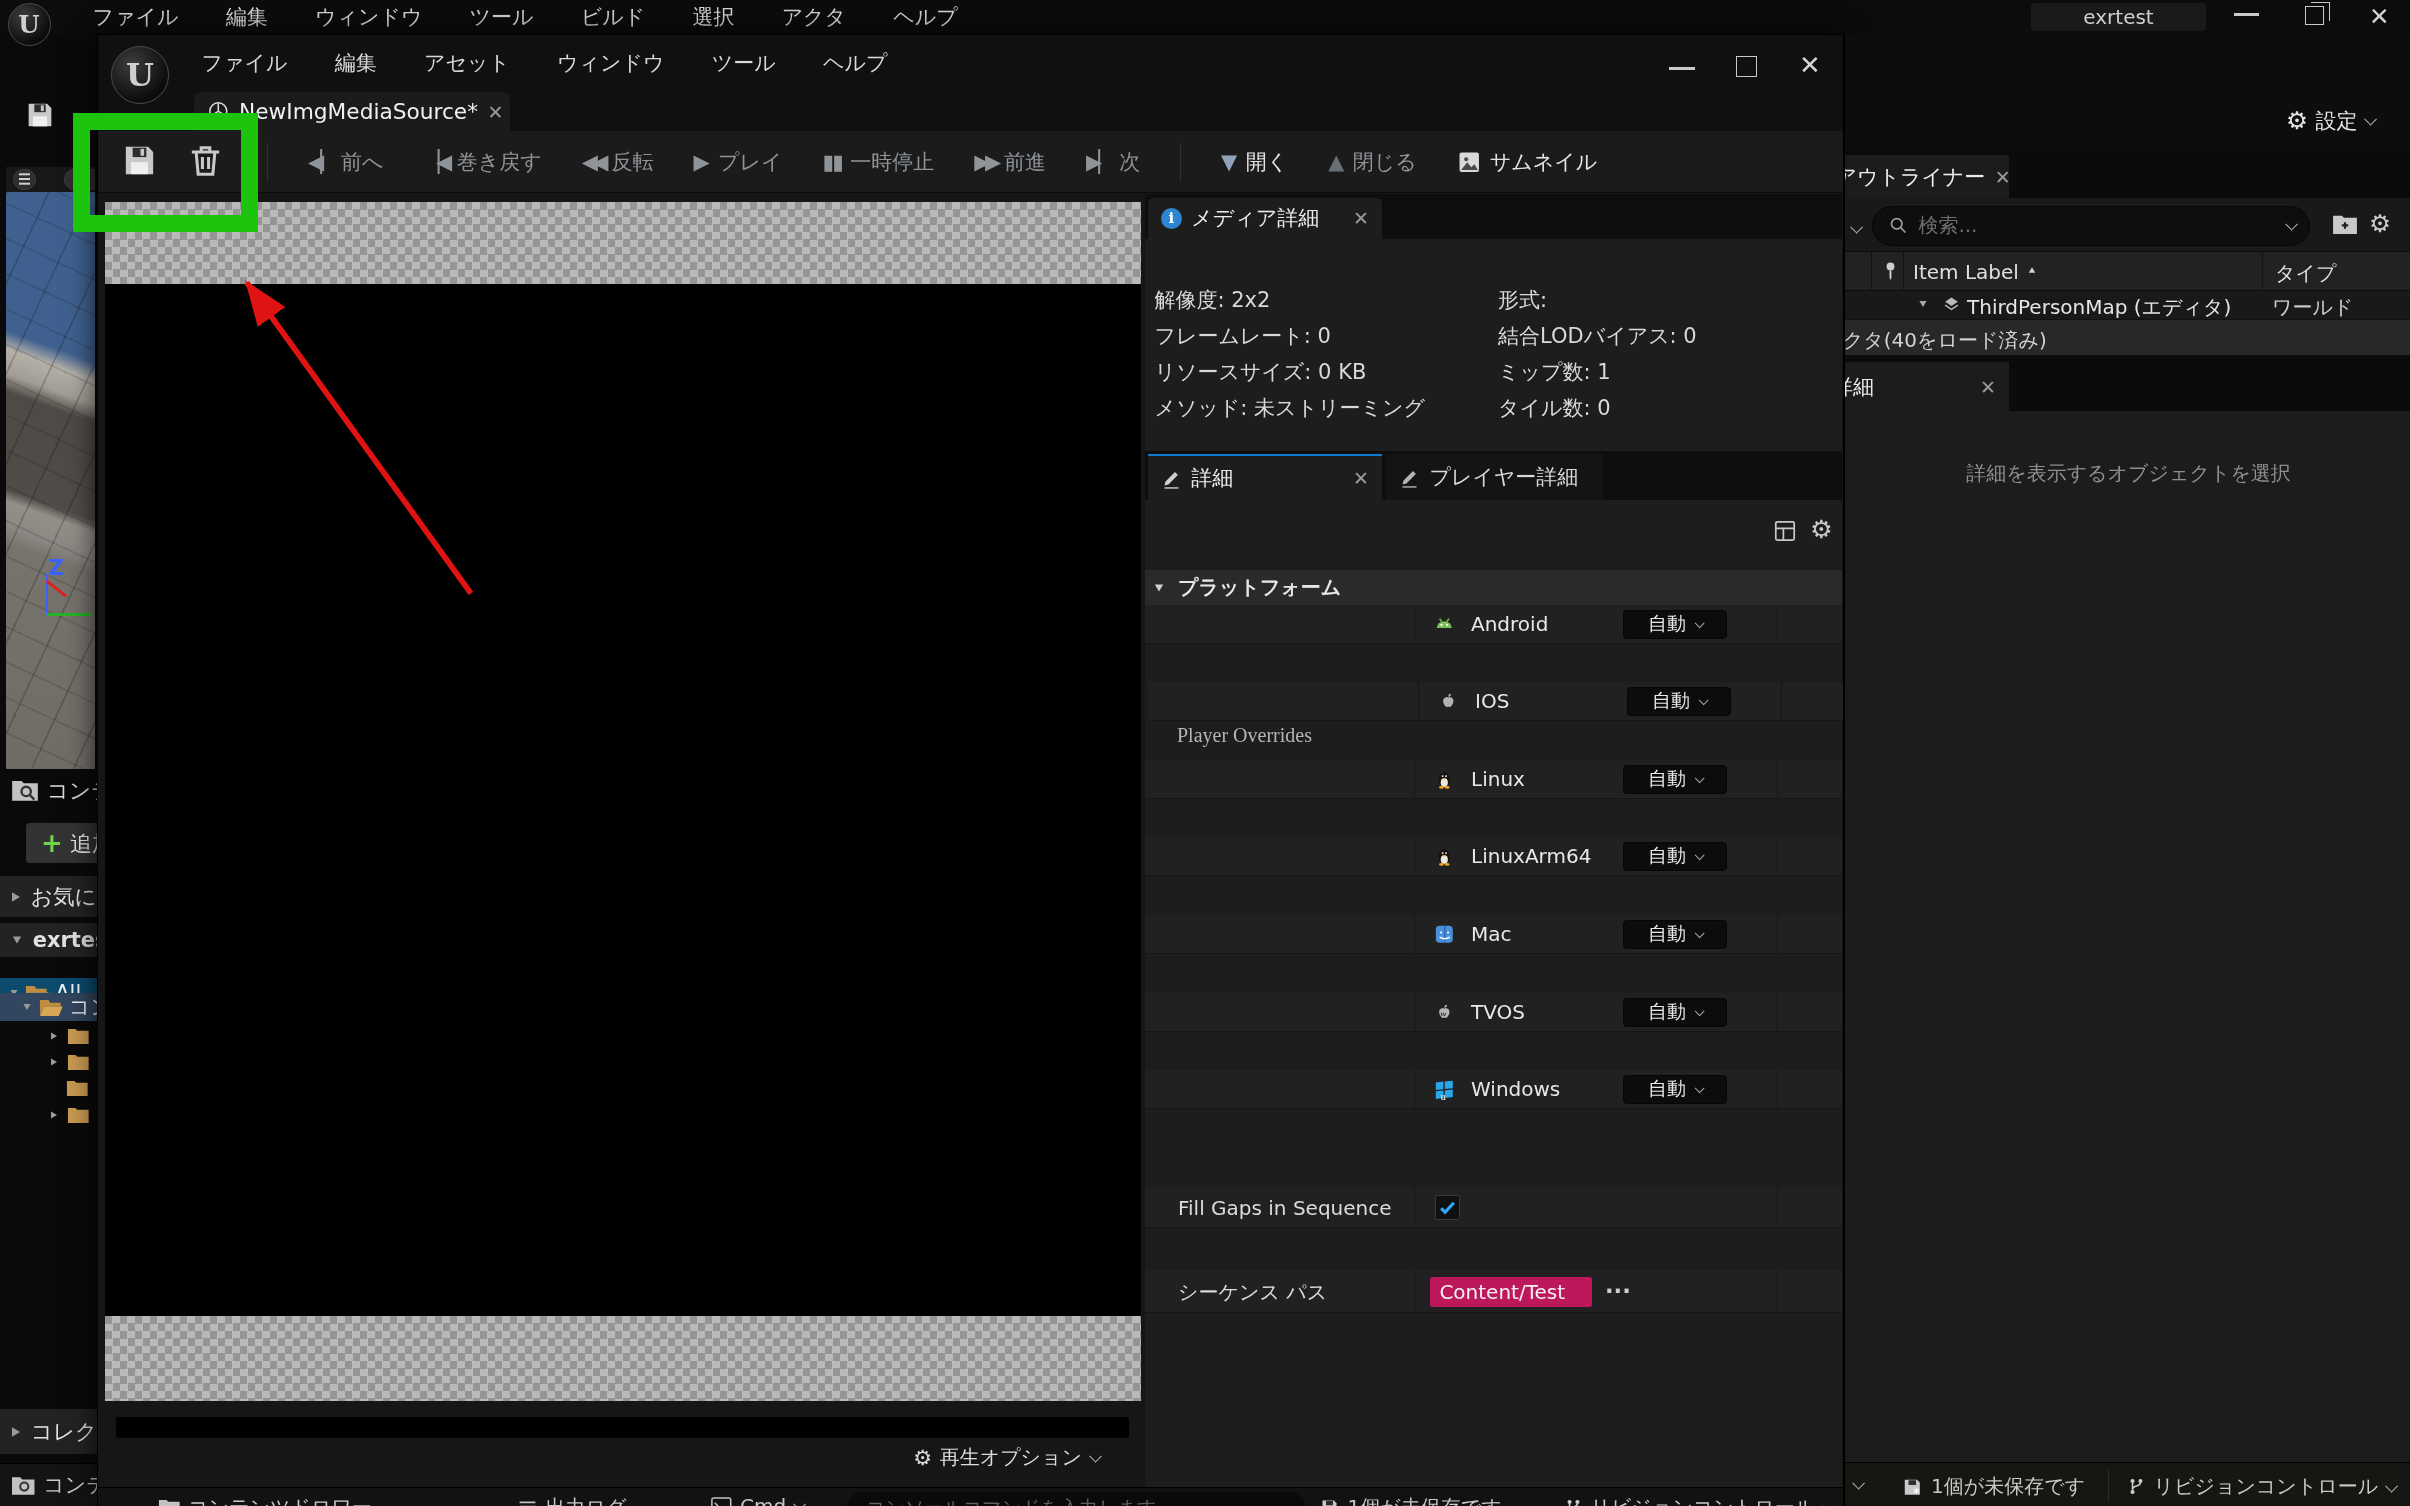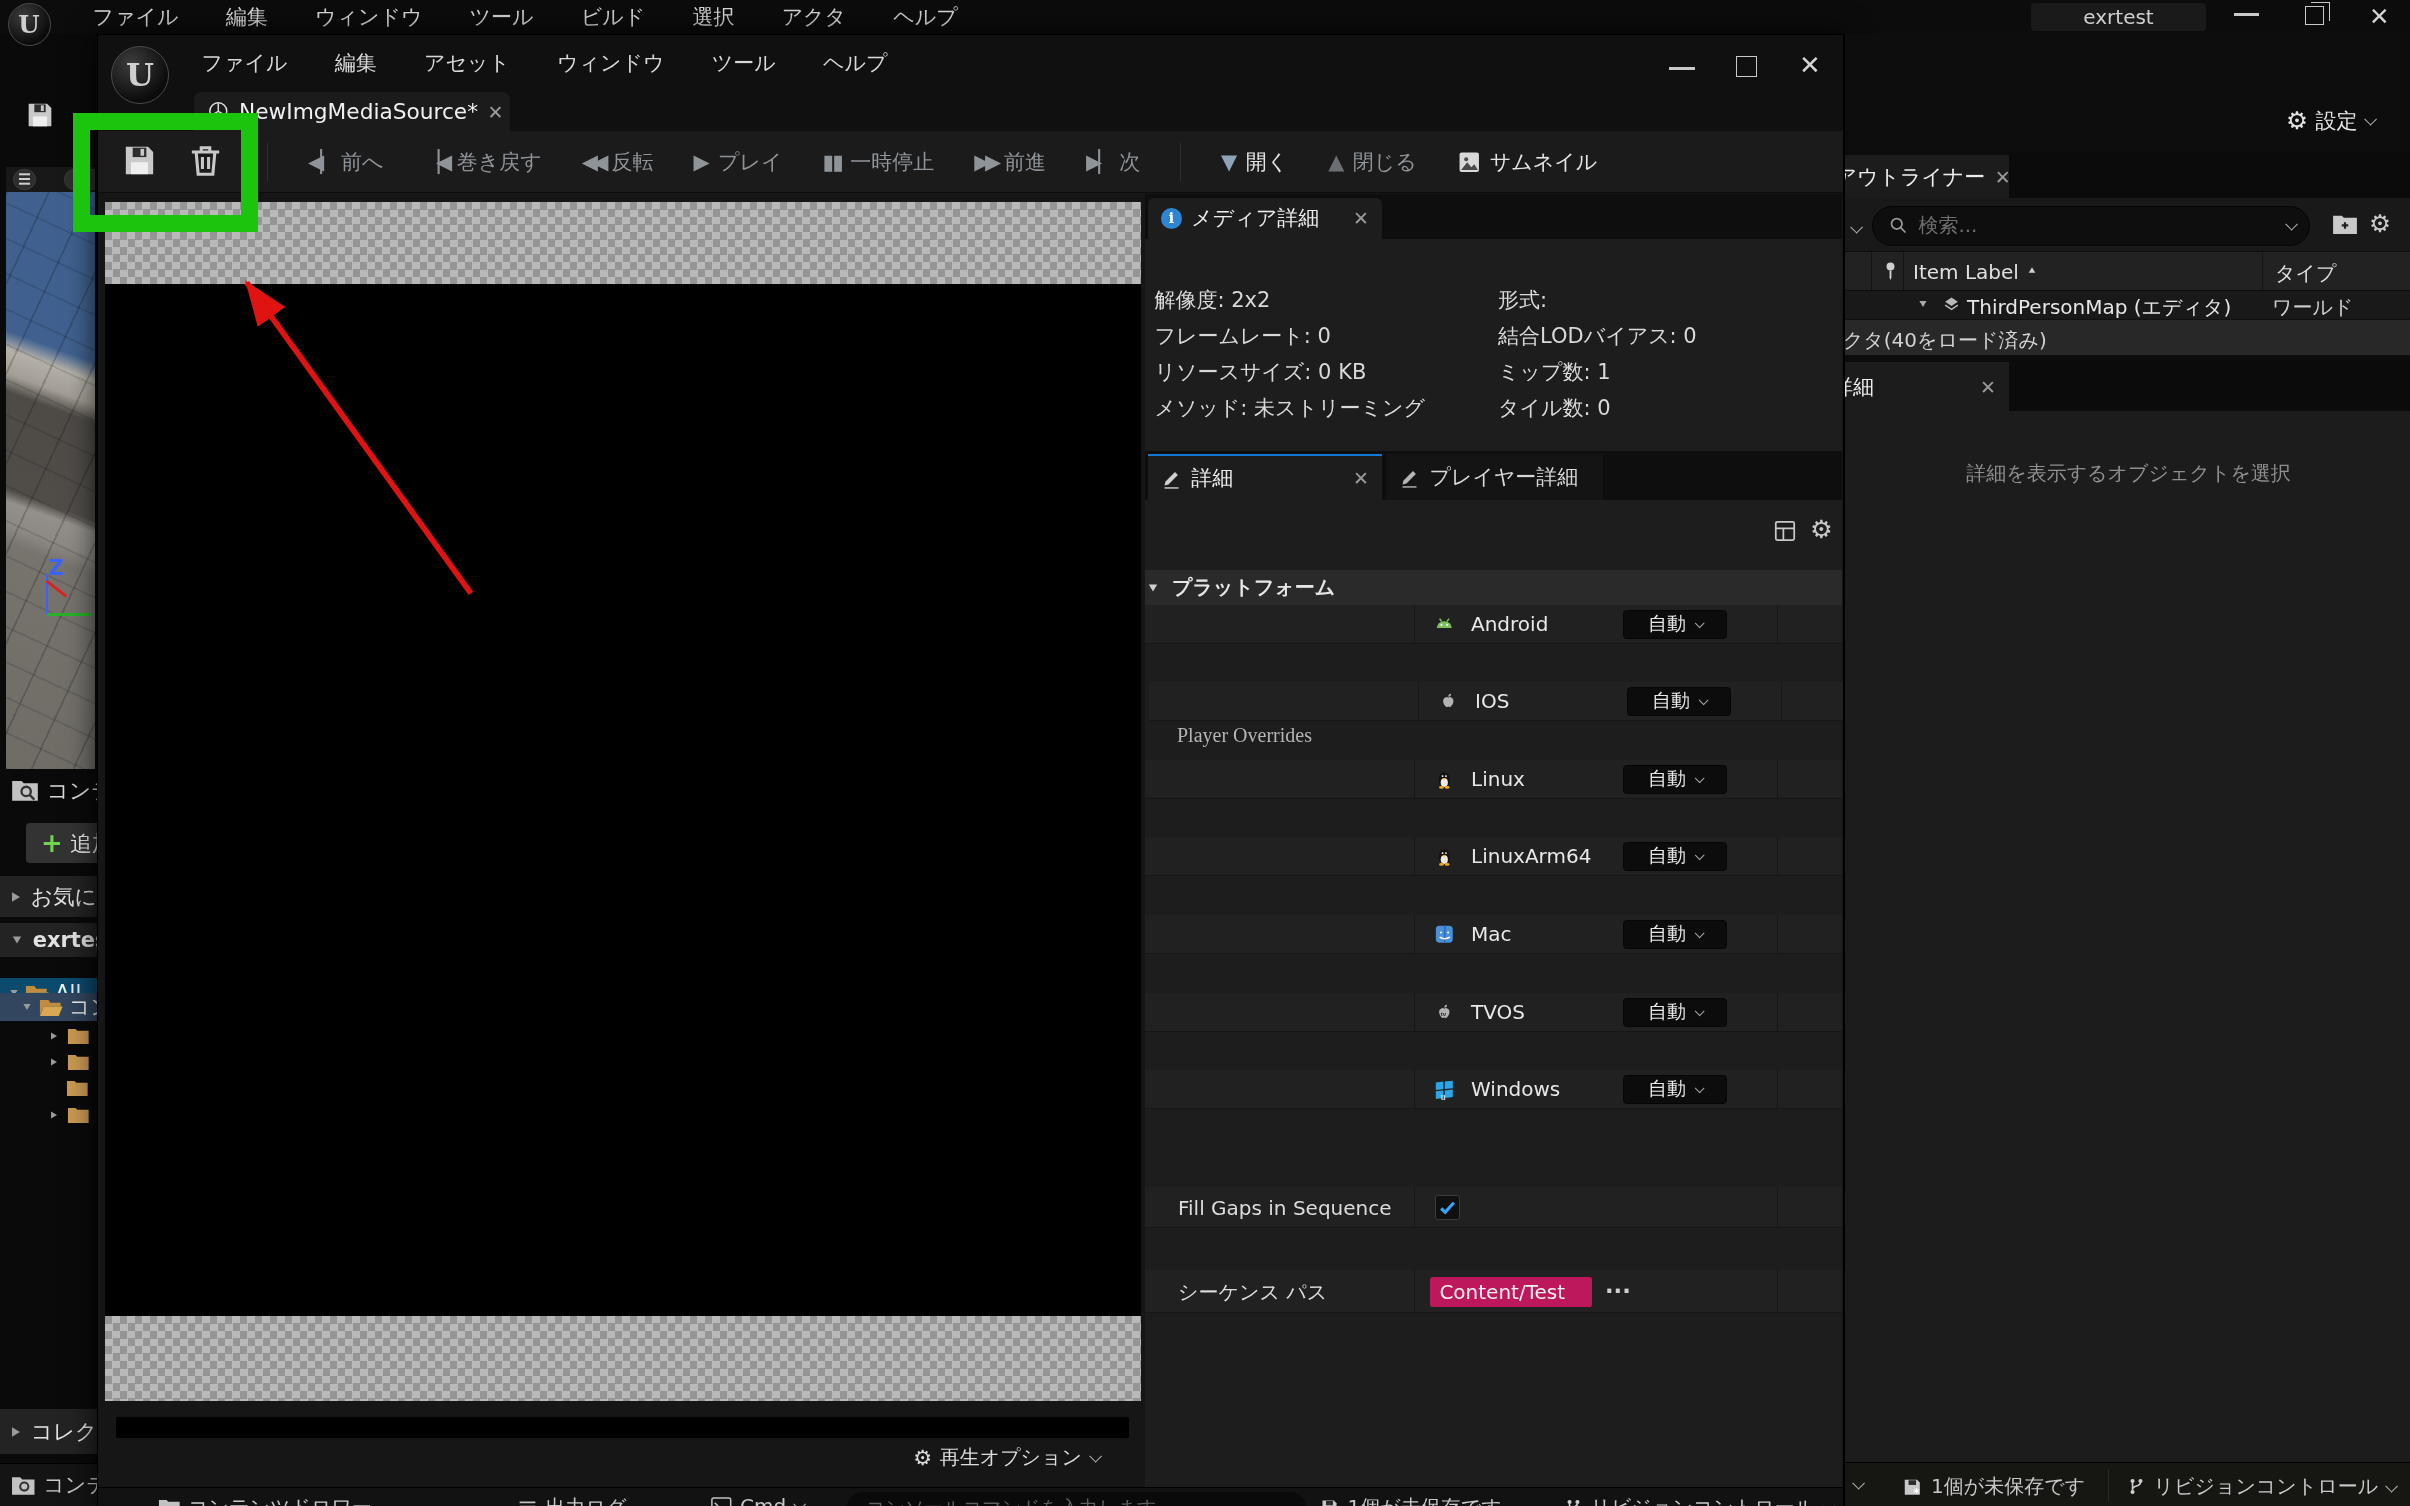--- a/index.html
+++ b/index.html
@@ -13,21 +13,21 @@
   .chev { display:inline-block; width:8.5px; height:8.5px; border-right:1.9px solid #b8b8b8; border-bottom:1.9px solid #b8b8b8; transform:rotate(45deg) translateY(-1.9px); }
   .tri-r { display:inline-block; width:0; height:0; border-left:10.4px solid #9a9a9a; border-top:6.6px solid transparent; border-bottom:6.6px solid transparent; }
   .tri-d { display:inline-block; width:0; height:0; border-top:10.4px solid #9a9a9a; border-left:6.6px solid transparent; border-right:6.6px solid transparent; }
   .pill-search { display:flex; align-items:center; gap:9.4px; background:#0e0e0e; border:0.9px solid #050505; border-radius:21.7px; padding:0 15px; color:#6f6f6f; font-size:20px; }
   .ue-logo { border-radius:50%; background:radial-gradient(circle at 35% 30%, #3d3d3d, #0c0c0c 70%); border:1.9px solid #4a4a4a; color:#cfcfcf; display:flex; align-items:center; justify-content:center; font-family:"DejaVu Serif","Liberation Serif",serif; font-weight:bold; }
   .tab { display:flex; align-items:center; gap:9.4px; background:#1b1b1b; border-radius:7.5px 7.5px 0 0; padding:0 13px; }
   .tab .close { color:#9a9a9a; font-size:19px; margin-left:auto; }
   .toolbtn { display:flex; align-items:center; gap:8.5px; font-size:21px; color:#8f9499; }
   .toolbtn.bright { color:#e4e4e4; }
   .sep { width:0.9px; background:#2f2f2f; height:38px; }
-  .hdr-section { display:flex; align-items:center; gap:13px; background:#2a2a2a; color:#e6e6e6; font-size:20px; font-weight:bold; padding-left:2px; }
+  .hdr-section { display:flex; align-items:center; gap:13px; background:#2a2a2a; color:#e6e6e6; font-size:20px; font-weight:bold; padding-left:8px; }
   .prow { position:relative; background:#212121; border-bottom:0.9px solid #161616; }
   .prow .ncol { position:absolute; left:0; top:0; bottom:0; width:270px; border-right:0.9px solid #161616; }
   .prow .vline2 { position:absolute; left:632px; top:0; bottom:0; width:0.9px; background:#161616; }
   .drop { position:absolute; left:478px; top:4.7px; width:104px; height:29px; background:#0c0c0c; border:0.9px solid #060606; border-radius:3.8px; display:flex; align-items:center; justify-content:center; gap:9.4px; color:#e8e8e8; font-size:19px; }
   .drop .chev { width:6.6px; height:6.6px; border-color:#a8a8a8; }
   .platicon { position:absolute; left:288px; top:7.5px; width:22.6px; height:22.6px; }
   .platname { position:absolute; left:326px; top:6.6px; color:#e8e8e8; font-size:20px; }
   .checker { background-image:conic-gradient(#b9b9b9 0 25%, #959595 0 50%, #b9b9b9 0 75%, #959595 0); background-size:15px 15px; }
   .statusitem { display:flex; align-items:center; gap:7.5px; color:#c9c9c9; font-size:20px; }
   .clipbox { overflow:hidden; white-space:nowrap; }

